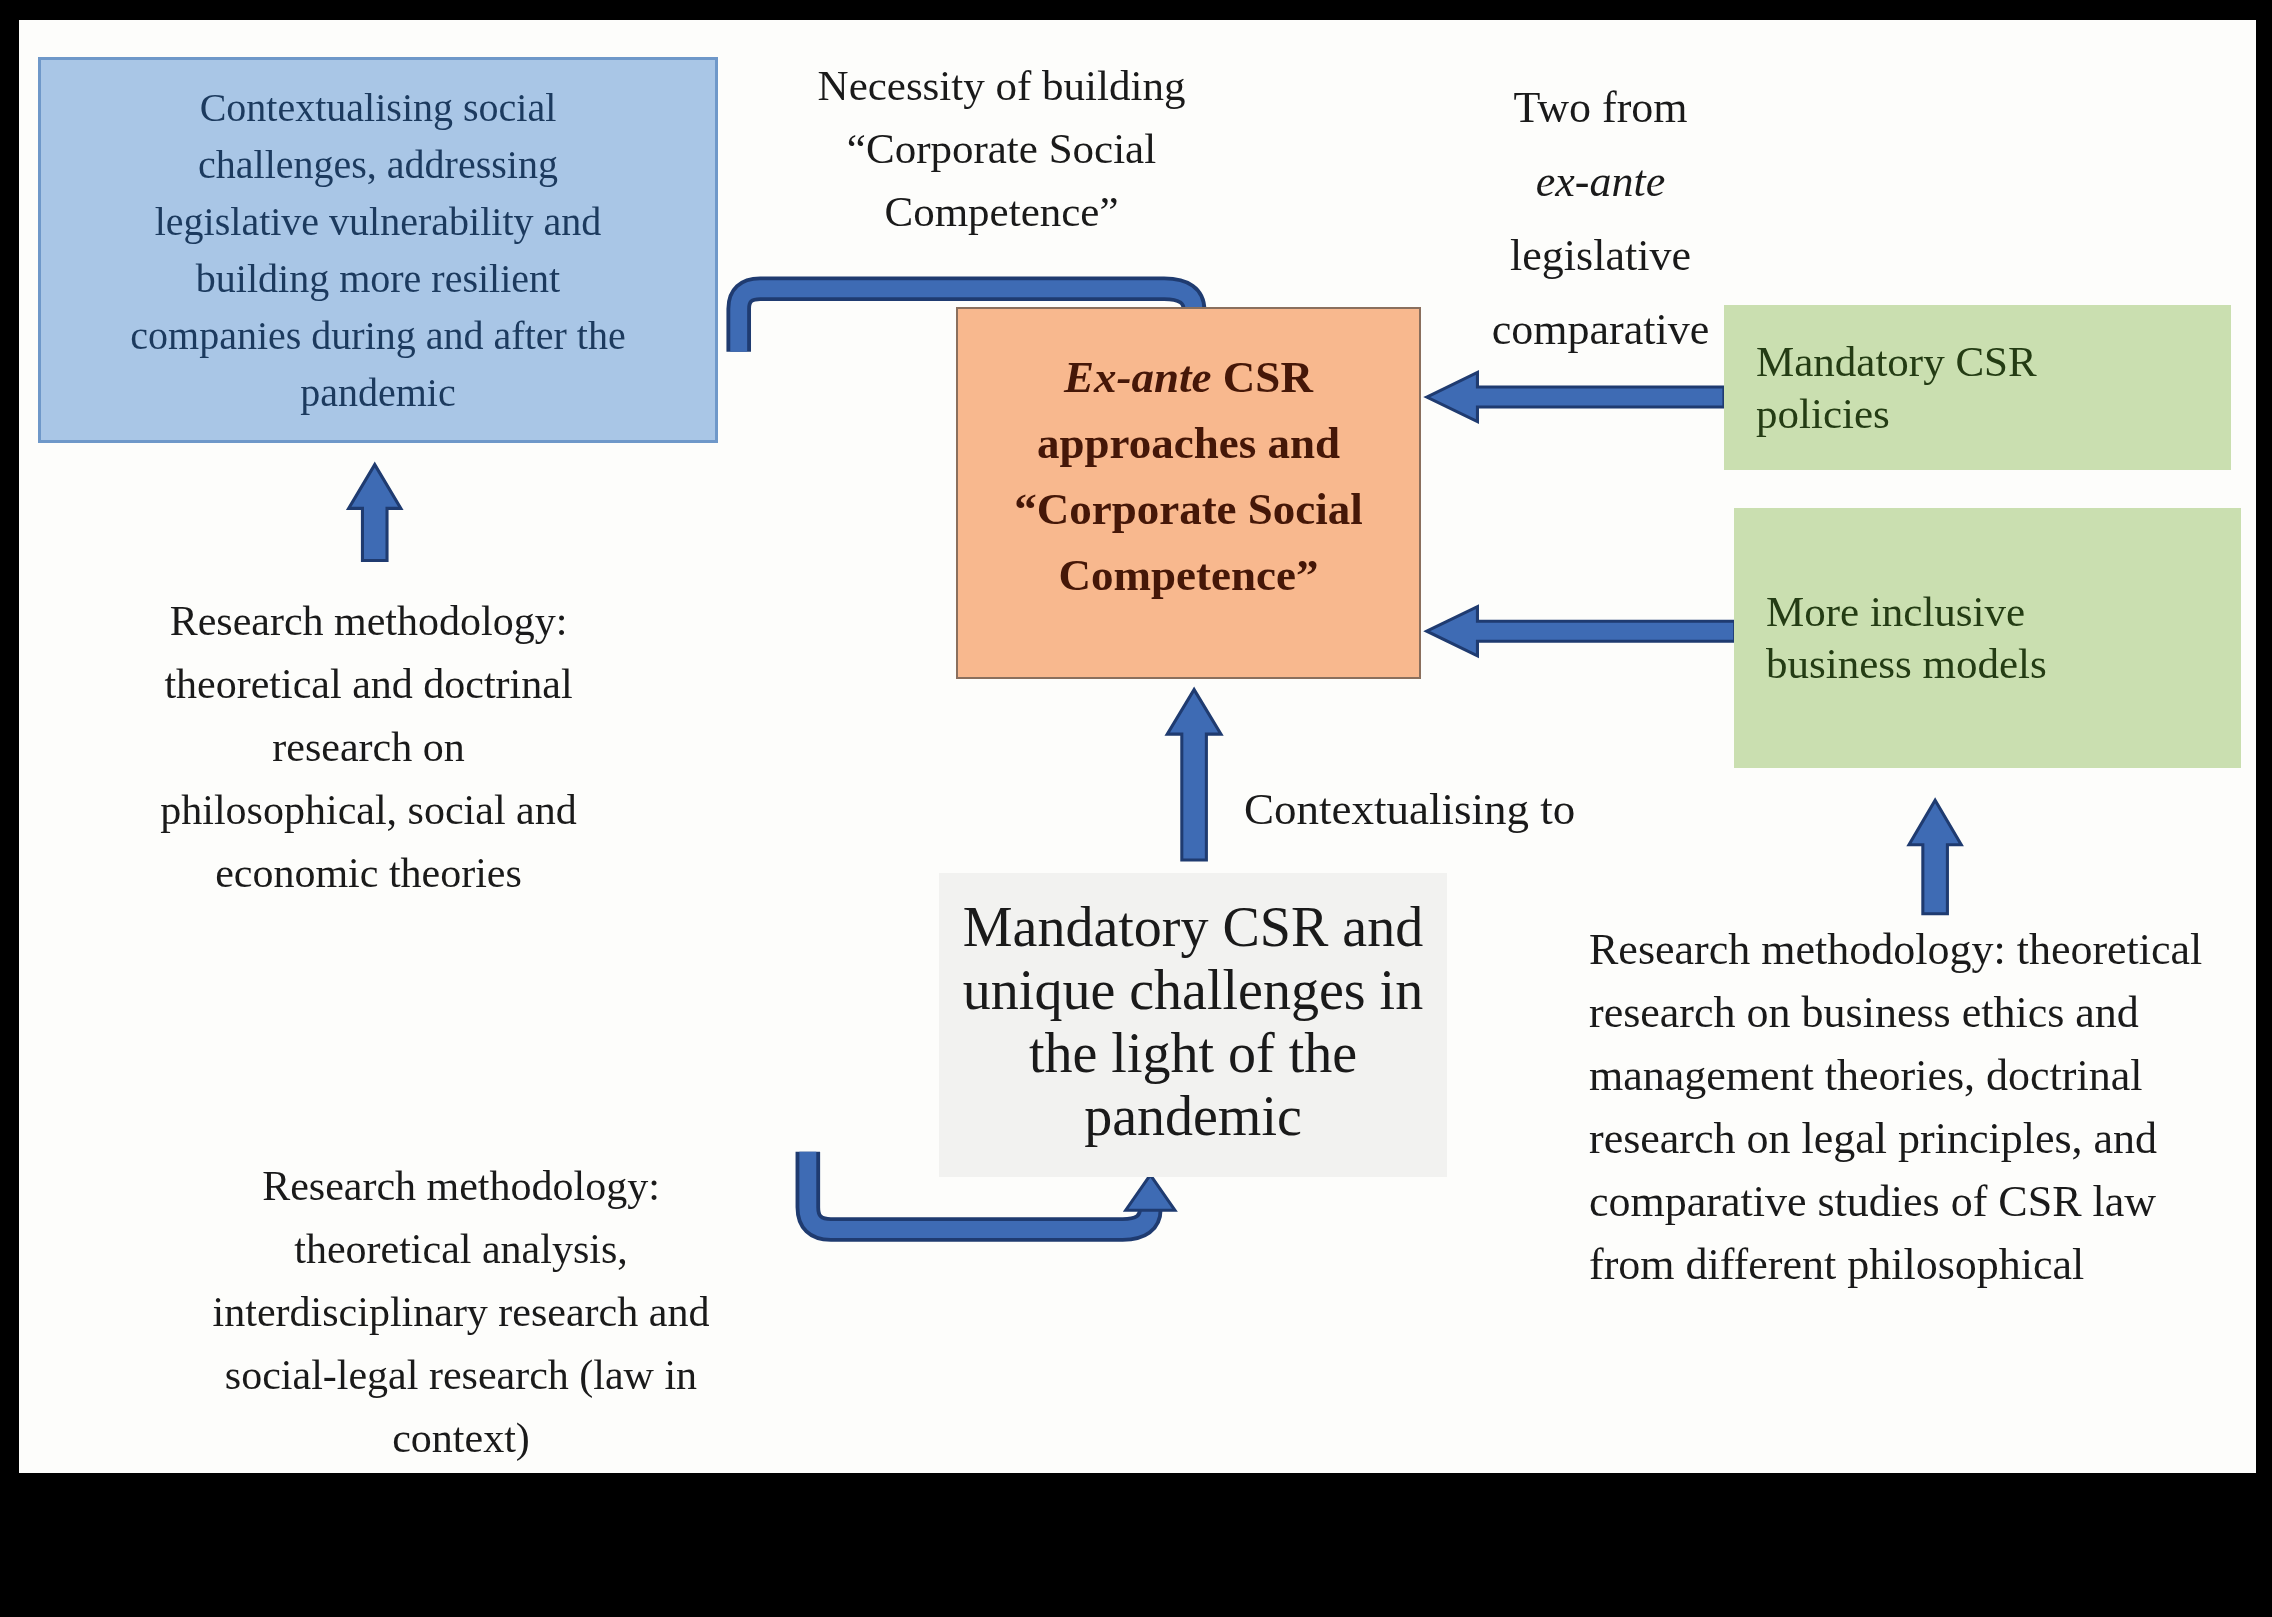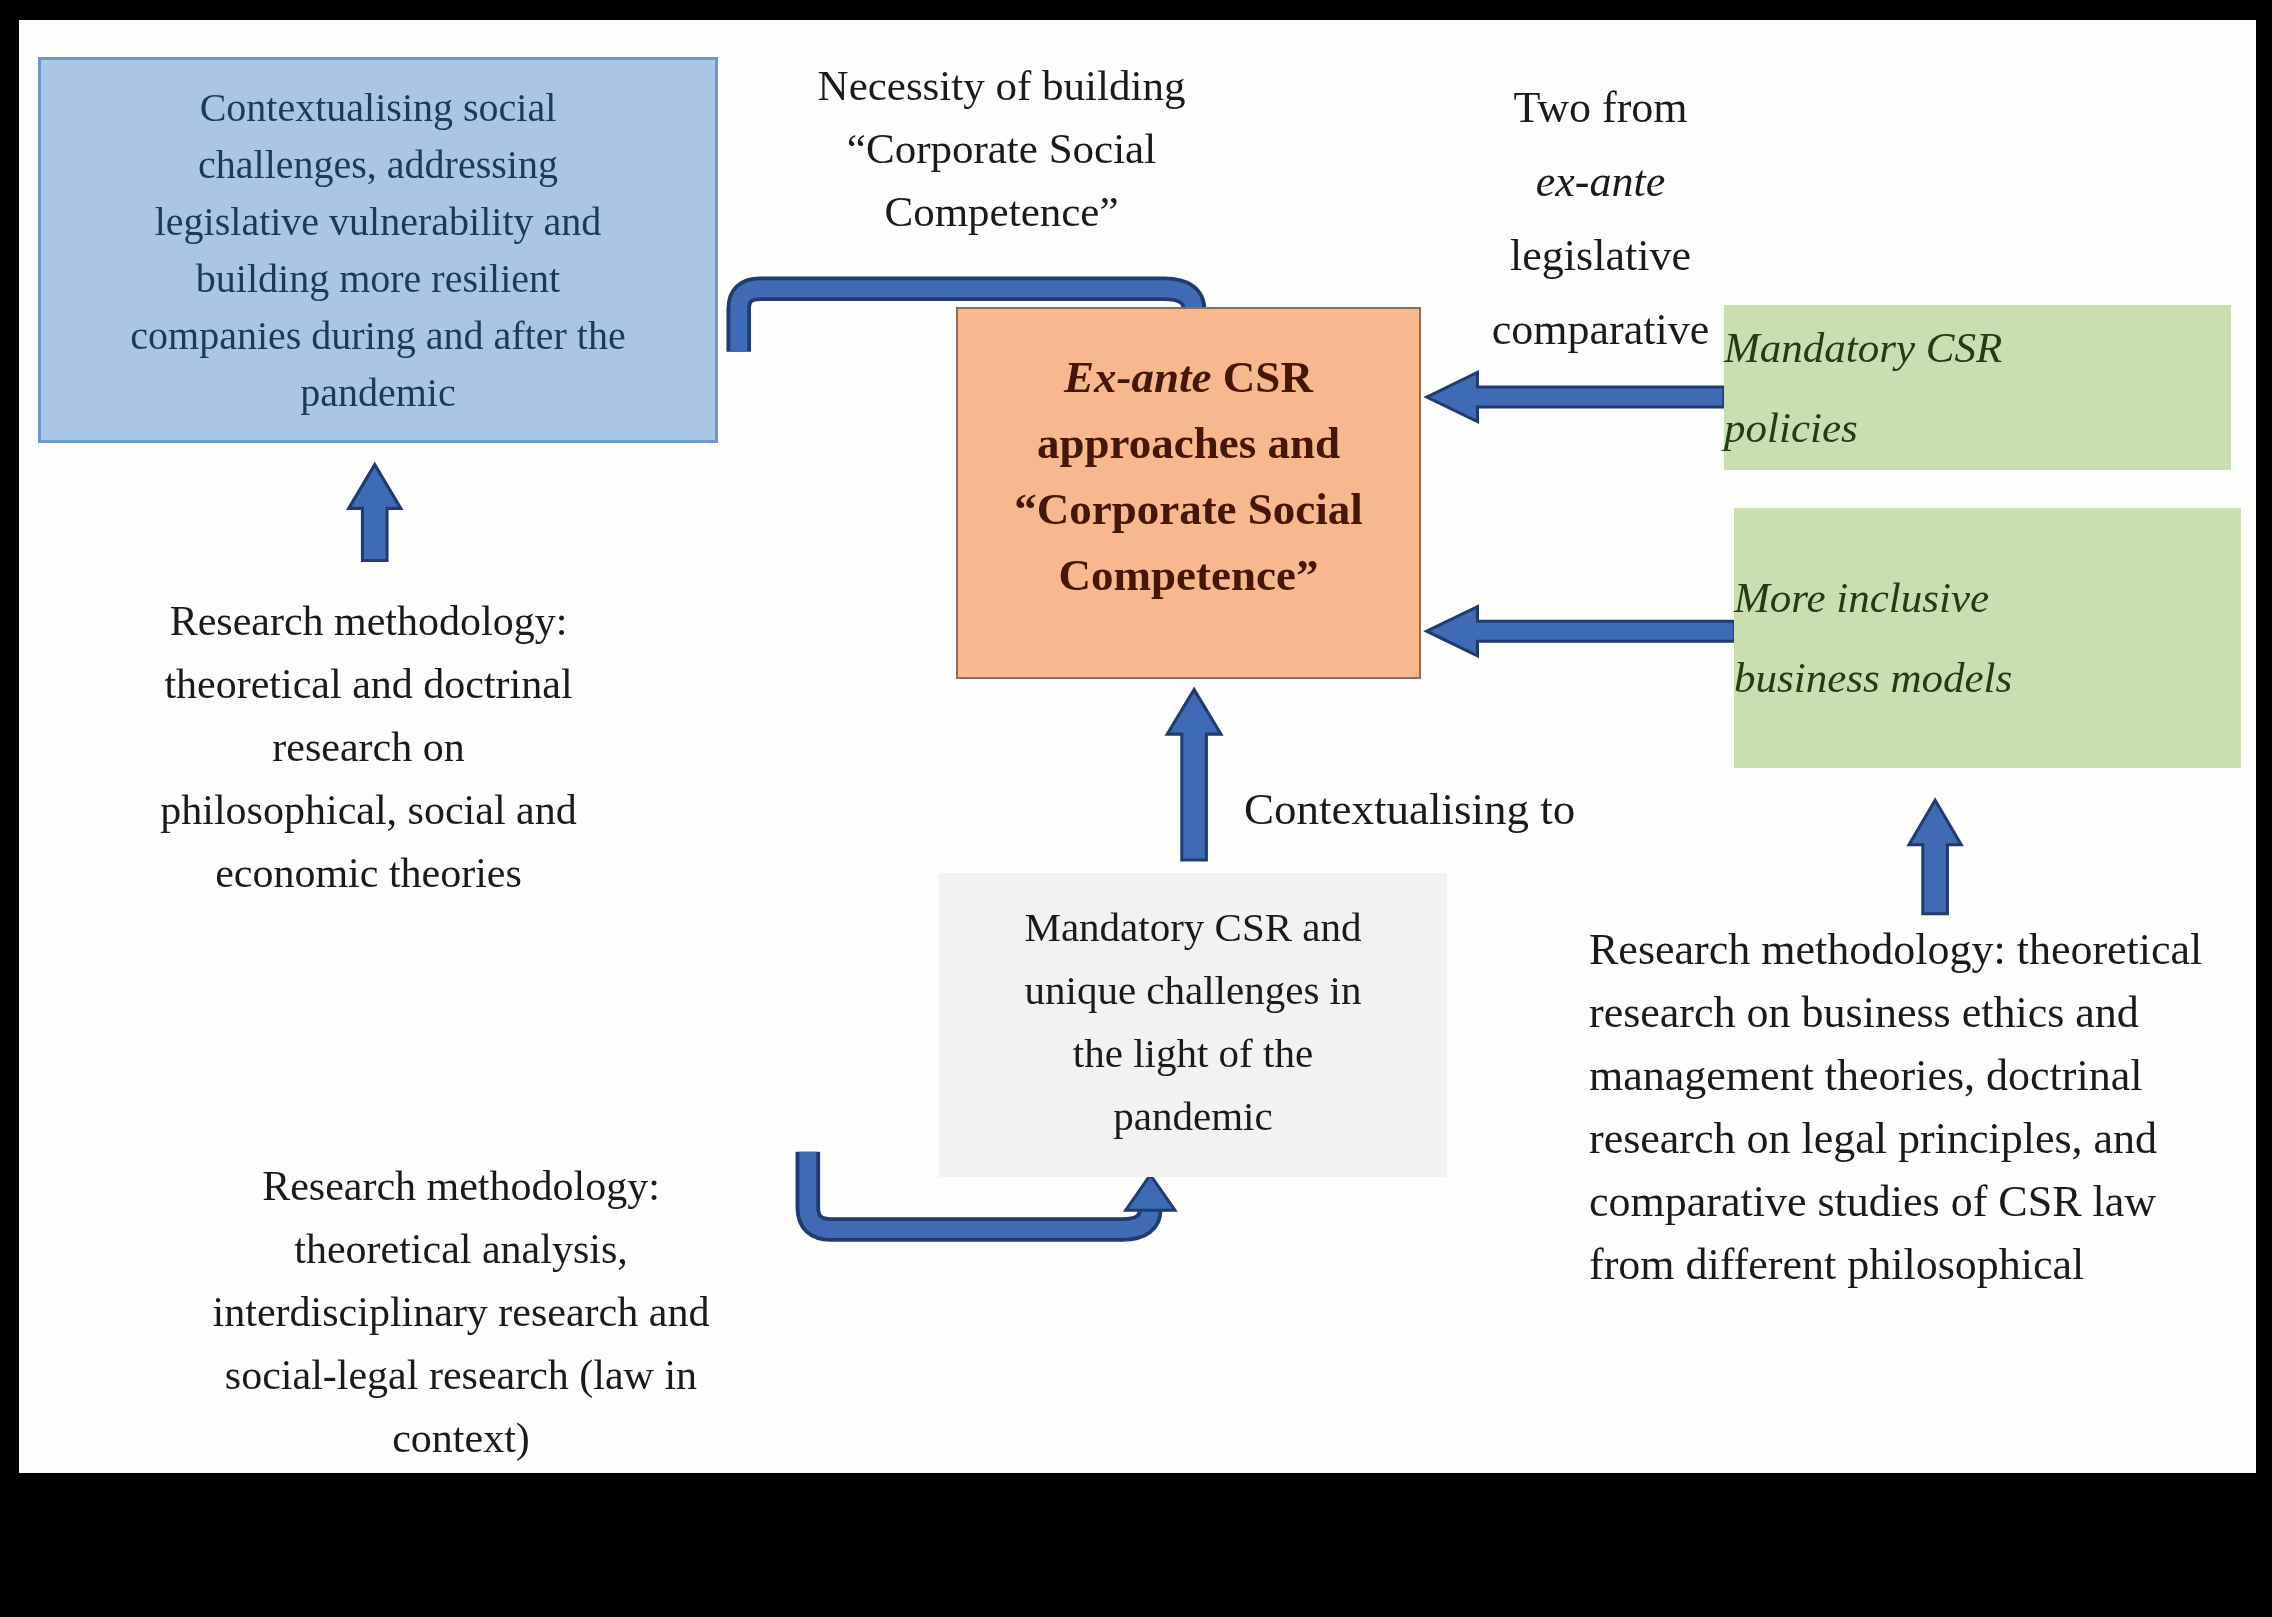--- a/index.html
+++ b/index.html
@@ -42,31 +42,31 @@
     background:var(--c-box_orange,#f8b88e);
     border:2.3px solid var(--c-box_orange_border,#8a6f5d);
     color:var(--c-box_orange_text,#451708);
     font-size:45px;line-height:66px;font-weight:bold;
     padding-top:35px;
   }
   .orange-box .it{font-style:italic;}
   .green-box{
     background:var(--c-box_green,#cadfb0);
     color:var(--c-box_green_text,#243c14);
-    font-size:43px;line-height:80px;
+    font-size:43px;line-height:52px;
     display:flex;align-items:center;
-    font-style:italic;
+    padding-left:32px;
   }
   .green-box-1{left:1724px;top:305px;width:507px;height:165px;}
   .green-box-2{left:1734px;top:508px;width:507px;height:260px;}
   .gray-box{
     left:939px;top:873px;width:508px;height:304px;
     background:var(--c-box_gray,#f2f2f0);
     color:var(--c-text_black,#1a1a1a);
-    font-size:41px;line-height:63px;
+    font-size:56px;line-height:63px;
     padding-top:23px;
   }
   .interconnections-label{
     left:1244px;top:782px;width:399px;
     color:var(--c-text_black,#1a1a1a);
     font-size:45px;line-height:54px;
   }
   .left-mid-text{
     left:100px;top:590px;width:537px;
     color:var(--c-text_black,#1a1a1a);

